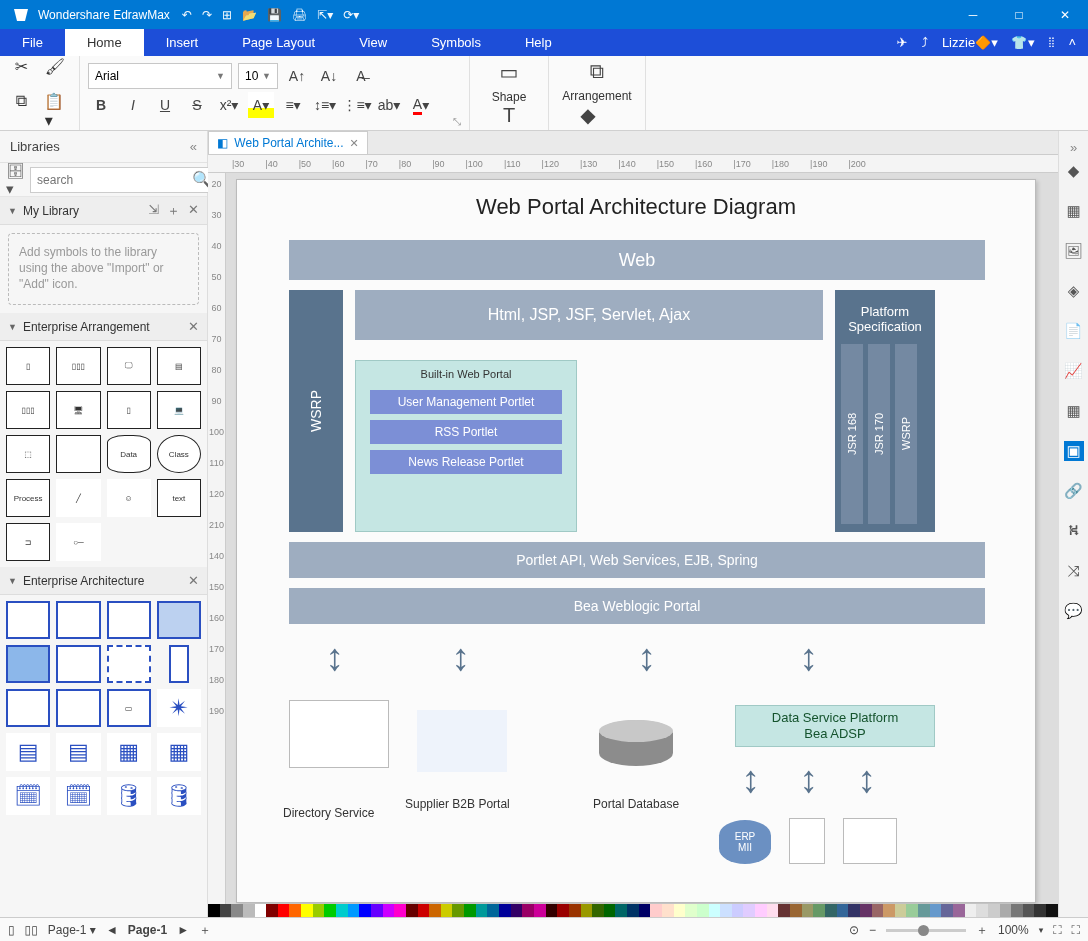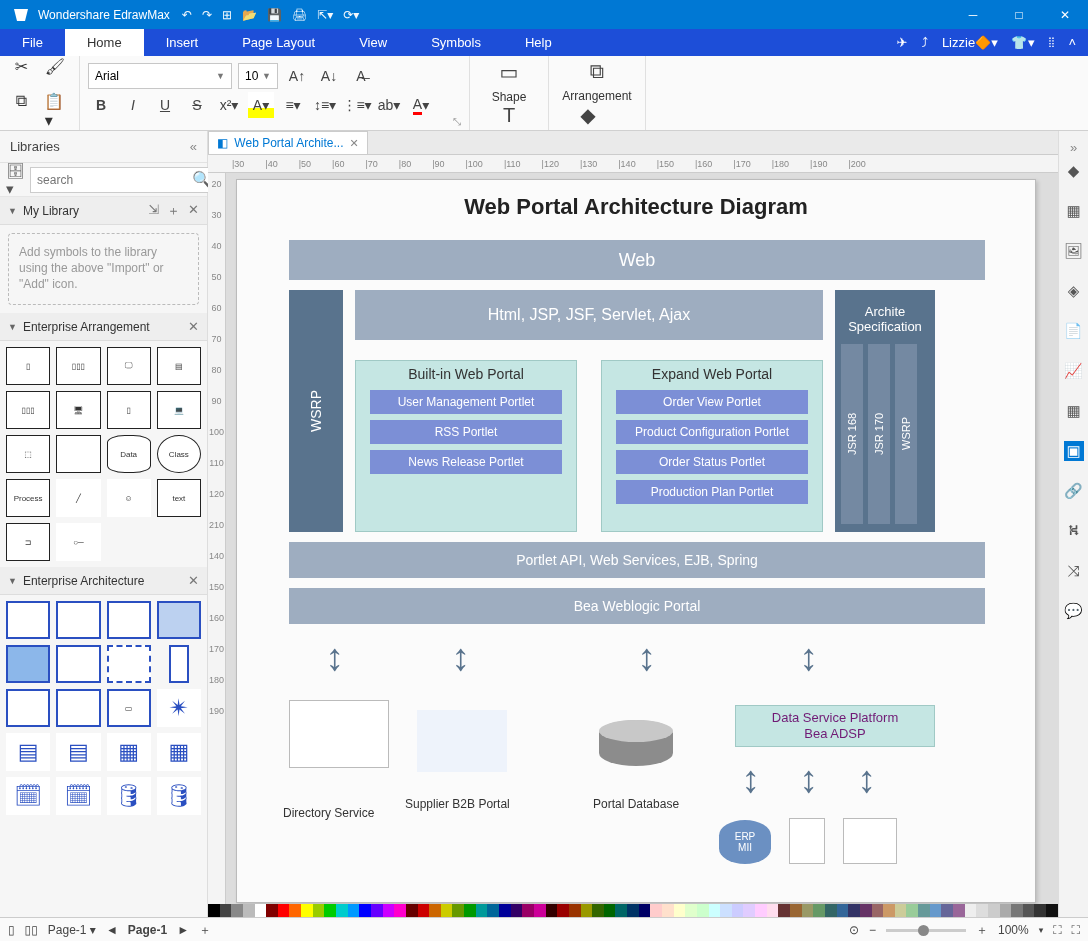--- a/index.html
+++ b/index.html
@@ -48,38 +48,38 @@
 .sidebar .palette.arch .sh{border:2px solid #2a4fc1;background:#fff}
 .sidebar .palette.scroll{max-height:260px;overflow:hidden}
 .canvas-wrap{flex:1;display:flex;flex-direction:column;position:relative;background:#eee}
 .doc-tabs{height:24px;background:#eaeaea;border-bottom:1px solid #ccc;display:flex;align-items:stretch}
 .doc-tabs .dtab{background:#fff;border:1px solid #ccc;border-bottom:none;display:flex;align-items:center;padding:0 8px;font-size:12px;color:#0078d4;gap:6px;cursor:pointer;max-width:160px}
 .doc-tabs .dtab .cx{color:#888;font-size:11px}
 .rulers{height:18px;background:#f4f4f4;border-bottom:1px solid #ccc;font-size:9px;color:#888;display:flex;align-items:center;padding-left:24px;gap:21px;overflow:hidden}
 .canvas{flex:1;position:relative;background:#ddd;overflow:hidden}
 .vruler{position:absolute;left:0;top:0;width:18px;bottom:0;background:#f4f4f4;border-right:1px solid #ccc;font-size:9px;color:#888;display:flex;flex-direction:column;align-items:center;gap:21px;padding-top:6px}
 .page{position:absolute;left:28px;top:6px;width:800px;height:724px;background:#fbfbfb;border:1px solid #bbb;box-shadow:2px 2px 4px rgba(0,0,0,.15)}
-.page h1{text-align:center;font-size:22px;font-weight:700;color:#222;margin-top:14px}
+.page h1{text-align:center;font-size:22px;font-weight:400;color:#222;margin-top:14px}
 .box{position:absolute;display:flex;align-items:center;justify-content:center;color:#fff;font-size:14px}
 .b-web{left:52px;top:60px;width:696px;height:40px;background:#9eadc0;font-size:18px}
 .b-wsrp{left:52px;top:110px;width:54px;height:242px;background:#59738d;writing-mode:vertical-rl;transform:rotate(180deg)}
 .b-html{left:118px;top:110px;width:468px;height:50px;background:#9eadc0;font-size:16px}
 .b-spec{left:598px;top:110px;width:100px;height:242px;background:#59738d;font-size:13px;text-align:center;padding-top:6px;align-items:flex-start;flex-direction:column}
 .b-spec .cols{display:flex;gap:5px;margin-top:10px;height:180px;padding:0 6px}
 .b-spec .col{width:22px;background:#7489a2;display:flex;align-items:center;justify-content:center;writing-mode:vertical-rl;transform:rotate(180deg);font-size:11px}
 .portalA{left:118px;top:180px;width:222px;height:172px;background:#c5e6e3;border:1px solid #a0c9c5}
 .portalA::before{content:"";position:absolute;left:14px;top:-12px;width:222px;height:172px;background:#c5e6e3;border:1px solid #a0c9c5;z-index:-1}
 .portalB{left:364px;top:180px;width:222px;height:172px;background:#c5e6e3;border:1px solid #a0c9c5}
 .portalB::before{content:"";position:absolute;left:14px;top:-12px;width:222px;height:172px;background:#c5e6e3;border:1px solid #a0c9c5;z-index:-1}
-.ptitle{font-size:14px;color:#333;text-align:right;height:26px;display:flex;align-items:center;justify-content:center}
+.ptitle{font-size:11px;color:#333;text-align:right;height:26px;display:flex;align-items:center;justify-content:center}
 .pbtn{margin:3px 14px;height:24px;background:#7c8fd6;color:#fff;font-size:12px;display:flex;align-items:center;justify-content:center}
 .b-api{left:52px;top:362px;width:696px;height:36px;background:#9eadc0;font-size:14px}
 .b-bea{left:52px;top:408px;width:696px;height:36px;background:#9eadc0;font-size:14px}
 .arrow{position:absolute;color:#59738d;font-size:38px;line-height:1}
-.b-ds{left:498px;top:525px;width:200px;height:42px;background:#c5e6e3;color:#701a75;font-size:13px;text-align:center;flex-direction:column;line-height:1.2;border:1px solid #a0c9c5}
+.b-ds{left:498px;top:525px;width:200px;height:42px;background:#c5e6e3;color:#14532d;font-size:13px;text-align:center;flex-direction:column;line-height:1.2;border:1px solid #a0c9c5}
 .lbl{position:absolute;font-size:12px;color:#333}
 .db{position:absolute;left:362px;top:540px;width:74px;height:46px;background:#8c8c8c;border-radius:50%/28%;border-top:12px solid #b8b8b8}
 .db::before{content:"";position:absolute;left:0;right:0;top:-12px;height:22px;background:#c8c8c8;border-radius:50%}
 .dbox{position:absolute;border:1px solid #bbb;background:#fff}
 .erp{left:482px;top:640px;width:52px;height:44px;background:#6b90c2;border-radius:50%/35%;display:flex;flex-direction:column;align-items:center;justify-content:center;color:#fff;font-size:10px;position:absolute}
 .rpanel{width:30px;background:#f3f3f3;border-left:1px solid #ddd;display:flex;flex-direction:column;align-items:center;padding-top:30px;gap:20px}
 .rpanel div{width:20px;height:20px;cursor:pointer;color:#555;display:flex;align-items:center;justify-content:center;font-size:15px}
 .rpanel div.active{background:#0078d4;color:#fff}
 .rpanel .topexp{position:absolute;top:6px;font-size:13px;color:#888}
 .colorbar{height:13px;display:flex}
@@ -346,39 +346,32 @@
           <span>170</span>
           <span>180</span>
           <span>190</span>
         </div>
       <div class="page">
         <h1>Web Portal Architecture Diagram</h1>
         <div class="box b-web">Web</div>
         <div class="box b-wsrp">WSRP</div>
         <div class="box b-html">Html, JSP, JSF, Servlet, Ajax</div>
         <div class="box b-spec">
-          <div style="width:100%;text-align:center">Archite Specification</div>
+          <div style="width:100%;text-align:center">Platform Specification</div>
           <div class="cols">
             <div class="col">JSR 168</div>
             <div class="col">JSR 170</div>
             <div class="col">WSRP</div>
           </div>
         </div>
         <div class="box portalA" style="flex-direction:column;color:#333;align-items:stretch;justify-content:flex-start">
           <div class="ptitle">Built-in Web Portal</div>
           <div class="pbtn">User Management Portlet</div>
           <div class="pbtn">RSS Portlet</div>
           <div class="pbtn">News Release Portlet</div>
-        </div>
-        <div class="box portalB" style="flex-direction:column;color:#333;align-items:stretch;justify-content:flex-start">
-          <div class="ptitle">Expand Web Portal</div>
-          <div class="pbtn">Order View Portlet</div>
-          <div class="pbtn">Product Configuration Portlet</div>
-          <div class="pbtn">Order Status Portlet</div>
-          <div class="pbtn">Production Plan Portlet</div>
         </div>
         <div class="box b-api">Portlet API, Web Services, EJB, Spring</div>
         <div class="box b-bea">Bea Weblogic Portal</div>
         <div class="arrow" style="left:88px;top:458px">↕</div>
         <div class="arrow" style="left:214px;top:458px">↕</div>
         <div class="arrow" style="left:400px;top:458px">↕</div>
         <div class="arrow" style="left:562px;top:458px">↕</div>
         <div class="dbox" style="left:52px;top:520px;width:100px;height:68px"></div>
         <div class="dbox" style="left:180px;top:530px;width:90px;height:62px;border:none;background:#eef3fb"></div>
         <div class="db"></div>

